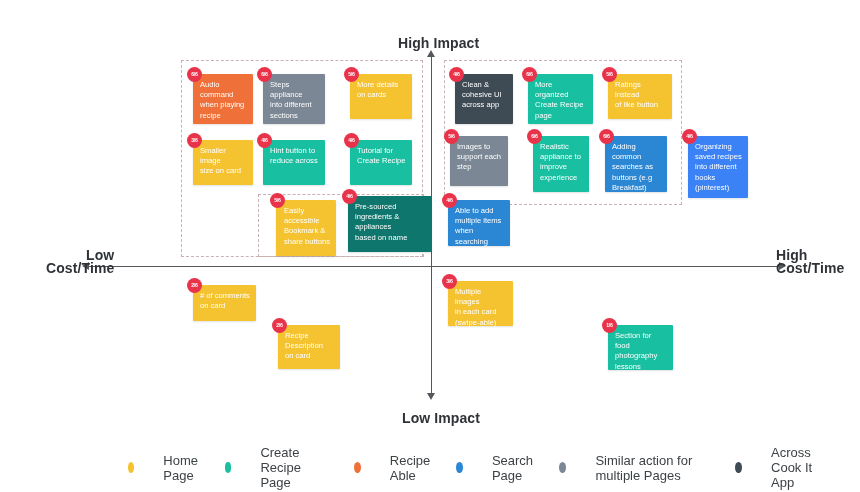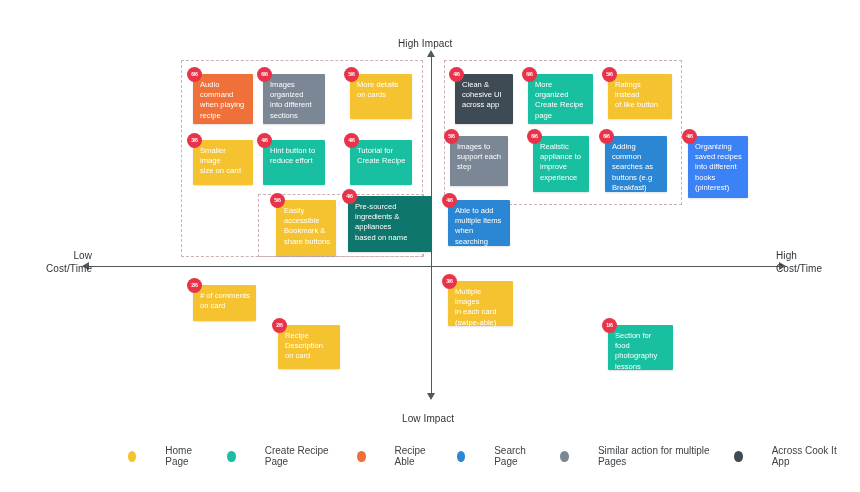--- a/index.html
+++ b/index.html
@@ -60,22 +60,22 @@
   }
   .arrow-down {
     left: 427px; top: 393px;
     border-left: 4px solid transparent;
     border-right: 4px solid transparent;
     border-top: 7px solid #54585c;
   }
 
   .axis-label {
     position: absolute;
-    font-size: 10px;
-    font-weight: normal;
+    font-size: 14px;
+    font-weight: bold;
     color: #2f3337;
     line-height: 13px;
     letter-spacing: 0.1px;
   }
   .label-high-impact { left: 398px; top: 37px; }
   .label-low-impact  { left: 402px; top: 412px; }
   .label-low-cost    { left: 46px;  top: 249px; text-align: right; }
   .label-high-cost   { left: 776px; top: 249px; text-align: left; }
 
   
@@ -133,21 +133,21 @@
     align-items: center;
     margin-right: 22px;
   }
   .legend-dot {
     width: 11px;
     height: 11px;
     border-radius: 50%;
     margin-right: 7px;
   }
   .legend-label {
-    font-size: 10px;
+    font-size: 13px;
     color: #3d4246;
     padding-left: 22px;
   }
 </style>
 </head>
 <body>
 
 <div id="canvas">
 
   <div class="dash-box dash-left"></div>
@@ -170,21 +170,21 @@
 
   <div id="notes-layer">
       <div class="note" style="left: 193px; top: 74px; width: 60px; height: 50px; background: rgb(239, 112, 56);">
         <span class="badge" style="background: rgb(232, 51, 74);">6/6</span>
         <span class="note-text">Audio command
 when playing
 recipe</span>
       </div>
       <div class="note" style="left: 263px; top: 74px; width: 62px; height: 50px; background: rgb(123, 135, 148);">
         <span class="badge" style="background: rgb(232, 51, 74);">6/6</span>
-        <span class="note-text">Images organized
+        <span class="note-text">Steps appliance
 into different
 sections</span>
       </div>
       <div class="note" style="left: 350px; top: 74px; width: 62px; height: 45px; background: rgb(245, 195, 48);">
         <span class="badge" style="background: rgb(232, 51, 74);">5/6</span>
         <span class="note-text">More details
 on cards</span>
       </div>
       <div class="note" style="left: 455px; top: 74px; width: 58px; height: 50px; background: rgb(62, 74, 84);">
         <span class="badge" style="background: rgb(232, 51, 74);">4/6</span>
@@ -204,21 +204,21 @@
 of like button</span>
       </div>
       <div class="note" style="left: 193px; top: 140px; width: 60px; height: 45px; background: rgb(245, 195, 48);">
         <span class="badge" style="background: rgb(232, 51, 74);">3/6</span>
         <span class="note-text">Smaller image
 size on card</span>
       </div>
       <div class="note" style="left: 263px; top: 140px; width: 62px; height: 45px; background: rgb(24, 191, 160);">
         <span class="badge" style="background: rgb(232, 51, 74);">4/6</span>
         <span class="note-text">Hint button to
-reduce effort</span>
+reduce across</span>
       </div>
       <div class="note" style="left: 350px; top: 140px; width: 62px; height: 45px; background: rgb(24, 191, 160);">
         <span class="badge" style="background: rgb(232, 51, 74);">4/6</span>
         <span class="note-text">Tutorial for
 Create Recipe</span>
       </div>
       <div class="note" style="left: 450px; top: 136px; width: 58px; height: 50px; background: rgb(123, 135, 148);">
         <span class="badge" style="background: rgb(232, 51, 74);">5/6</span>
         <span class="note-text">Images to
 support each

